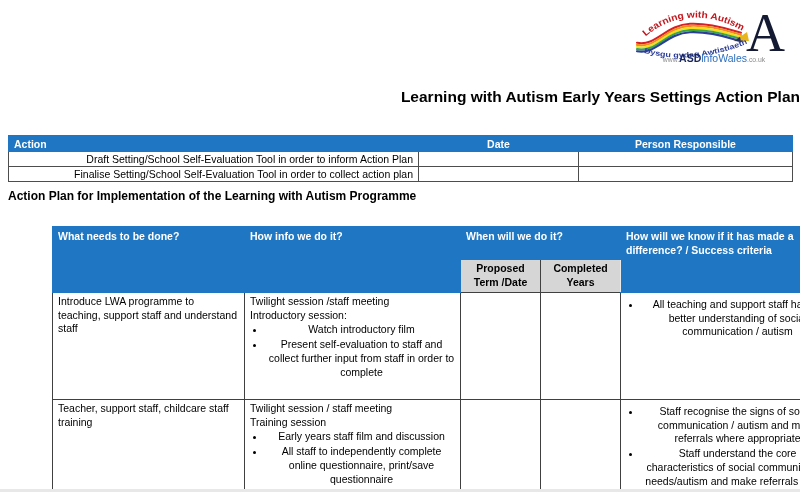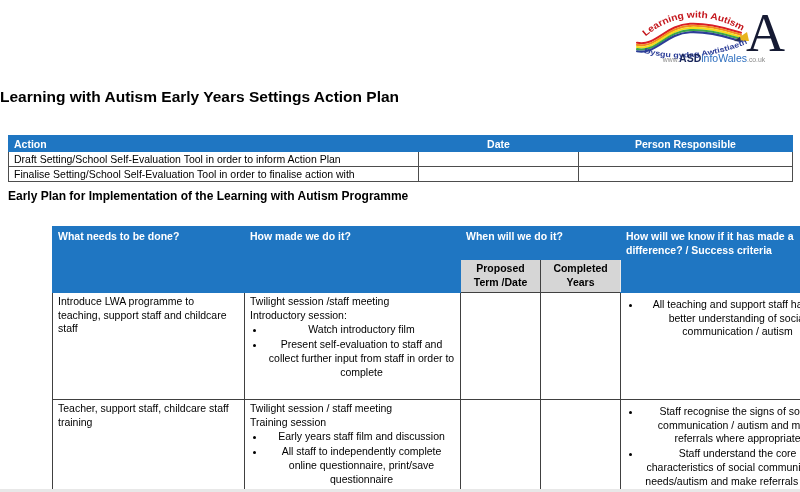--- a/index.html
+++ b/index.html
@@ -12,39 +12,40 @@
     position: relative;
     overflow: hidden;
   }
 
   
   .logo { position: absolute; top: 2px; left: 630px; }
 
   
   .title {
     position: absolute; top: 88px; left: 0; width: 800px;
-    margin: 0; text-align: left;
+    margin: 0; text-align: right;
     font-size: 15.5px; font-weight: bold;
   }
 
   
   .t1 {
     position: absolute; top: 135px; left: 8px; width: 784px;
     border-collapse: collapse; table-layout: fixed;
     font-size: 10.5px;
   }
   .t1 th {
     background: #1F76C2; color: #fff; font-weight: bold;
     text-align: left; padding: 1px 5px; height: 16px;
     border: 1px solid #1F76C2;
   }
   .t1 th + th { border-left: 1px solid #eaeaea; text-align: center; }
   .t1 td {
     border: 1px solid #4d4d4d; padding: 0 5px; height: 15px;
     vertical-align: middle;
+    text-align: right;
   }
 
   
   .section {
     position: absolute; top: 189px; left: 8px; margin: 0;
     font-size: 12px; font-weight: bold;
   }
 
   
   .t2 {
@@ -125,52 +126,52 @@
       <th>Person Responsible</th>
     </tr>
   </thead>
   <tbody>
     <tr>
       <td>Draft Setting/School Self-Evaluation Tool in order to inform Action Plan</td>
       <td></td>
       <td></td>
     </tr>
     <tr>
-      <td>Finalise Setting/School Self-Evaluation Tool in order to finalise action with</td>
+      <td>Finalise Setting/School Self-Evaluation Tool in order to collect action plan</td>
       <td></td>
       <td></td>
     </tr>
   </tbody>
 </table>
 
-<h2 class="section">Early Plan for Implementation of the Learning with Autism Programme</h2>
+<h2 class="section">Action Plan for Implementation of the Learning with Autism Programme</h2>
 
 <table class="t2">
   <colgroup>
     <col style="width:192px">
       <col style="width:216px">
     <col style="width:80px">
       <col style="width:80px">
       <col style="width:216px">
   </colgroup>
   <thead>
     <tr class="hdr1">
       <th class="blue" rowspan="2">What needs to be done?</th>
-      <th class="blue" rowspan="2">How made we do it?</th>
+      <th class="blue" rowspan="2">How info we do it?</th>
       <th class="blue" colspan="2">When will we do it?</th>
       <th class="blue" rowspan="2">How will we know if it has made a difference? / Success criteria</th>
     </tr>
     <tr class="hdr2">
       <th class="sub">Proposed Term /Date</th>
       <th class="sub">Completed Years</th>
     </tr>
   </thead>
   <tbody>
     <tr class="row1">
-      <td>Introduce LWA programme to teaching, support staff and childcare staff</td>
+      <td>Introduce LWA programme to teaching, support staff and understand staff</td>
       <td>
         <div>Twilight session /staff meeting</div>
         <div>Introductory session:</div>
         <ul class="bullets">
             <li>Watch introductory film</li>
             <li>Present self-evaluation to staff and collect further input from staff in order to complete</li>
           </ul>
       </td>
       <td></td>
       <td></td>

